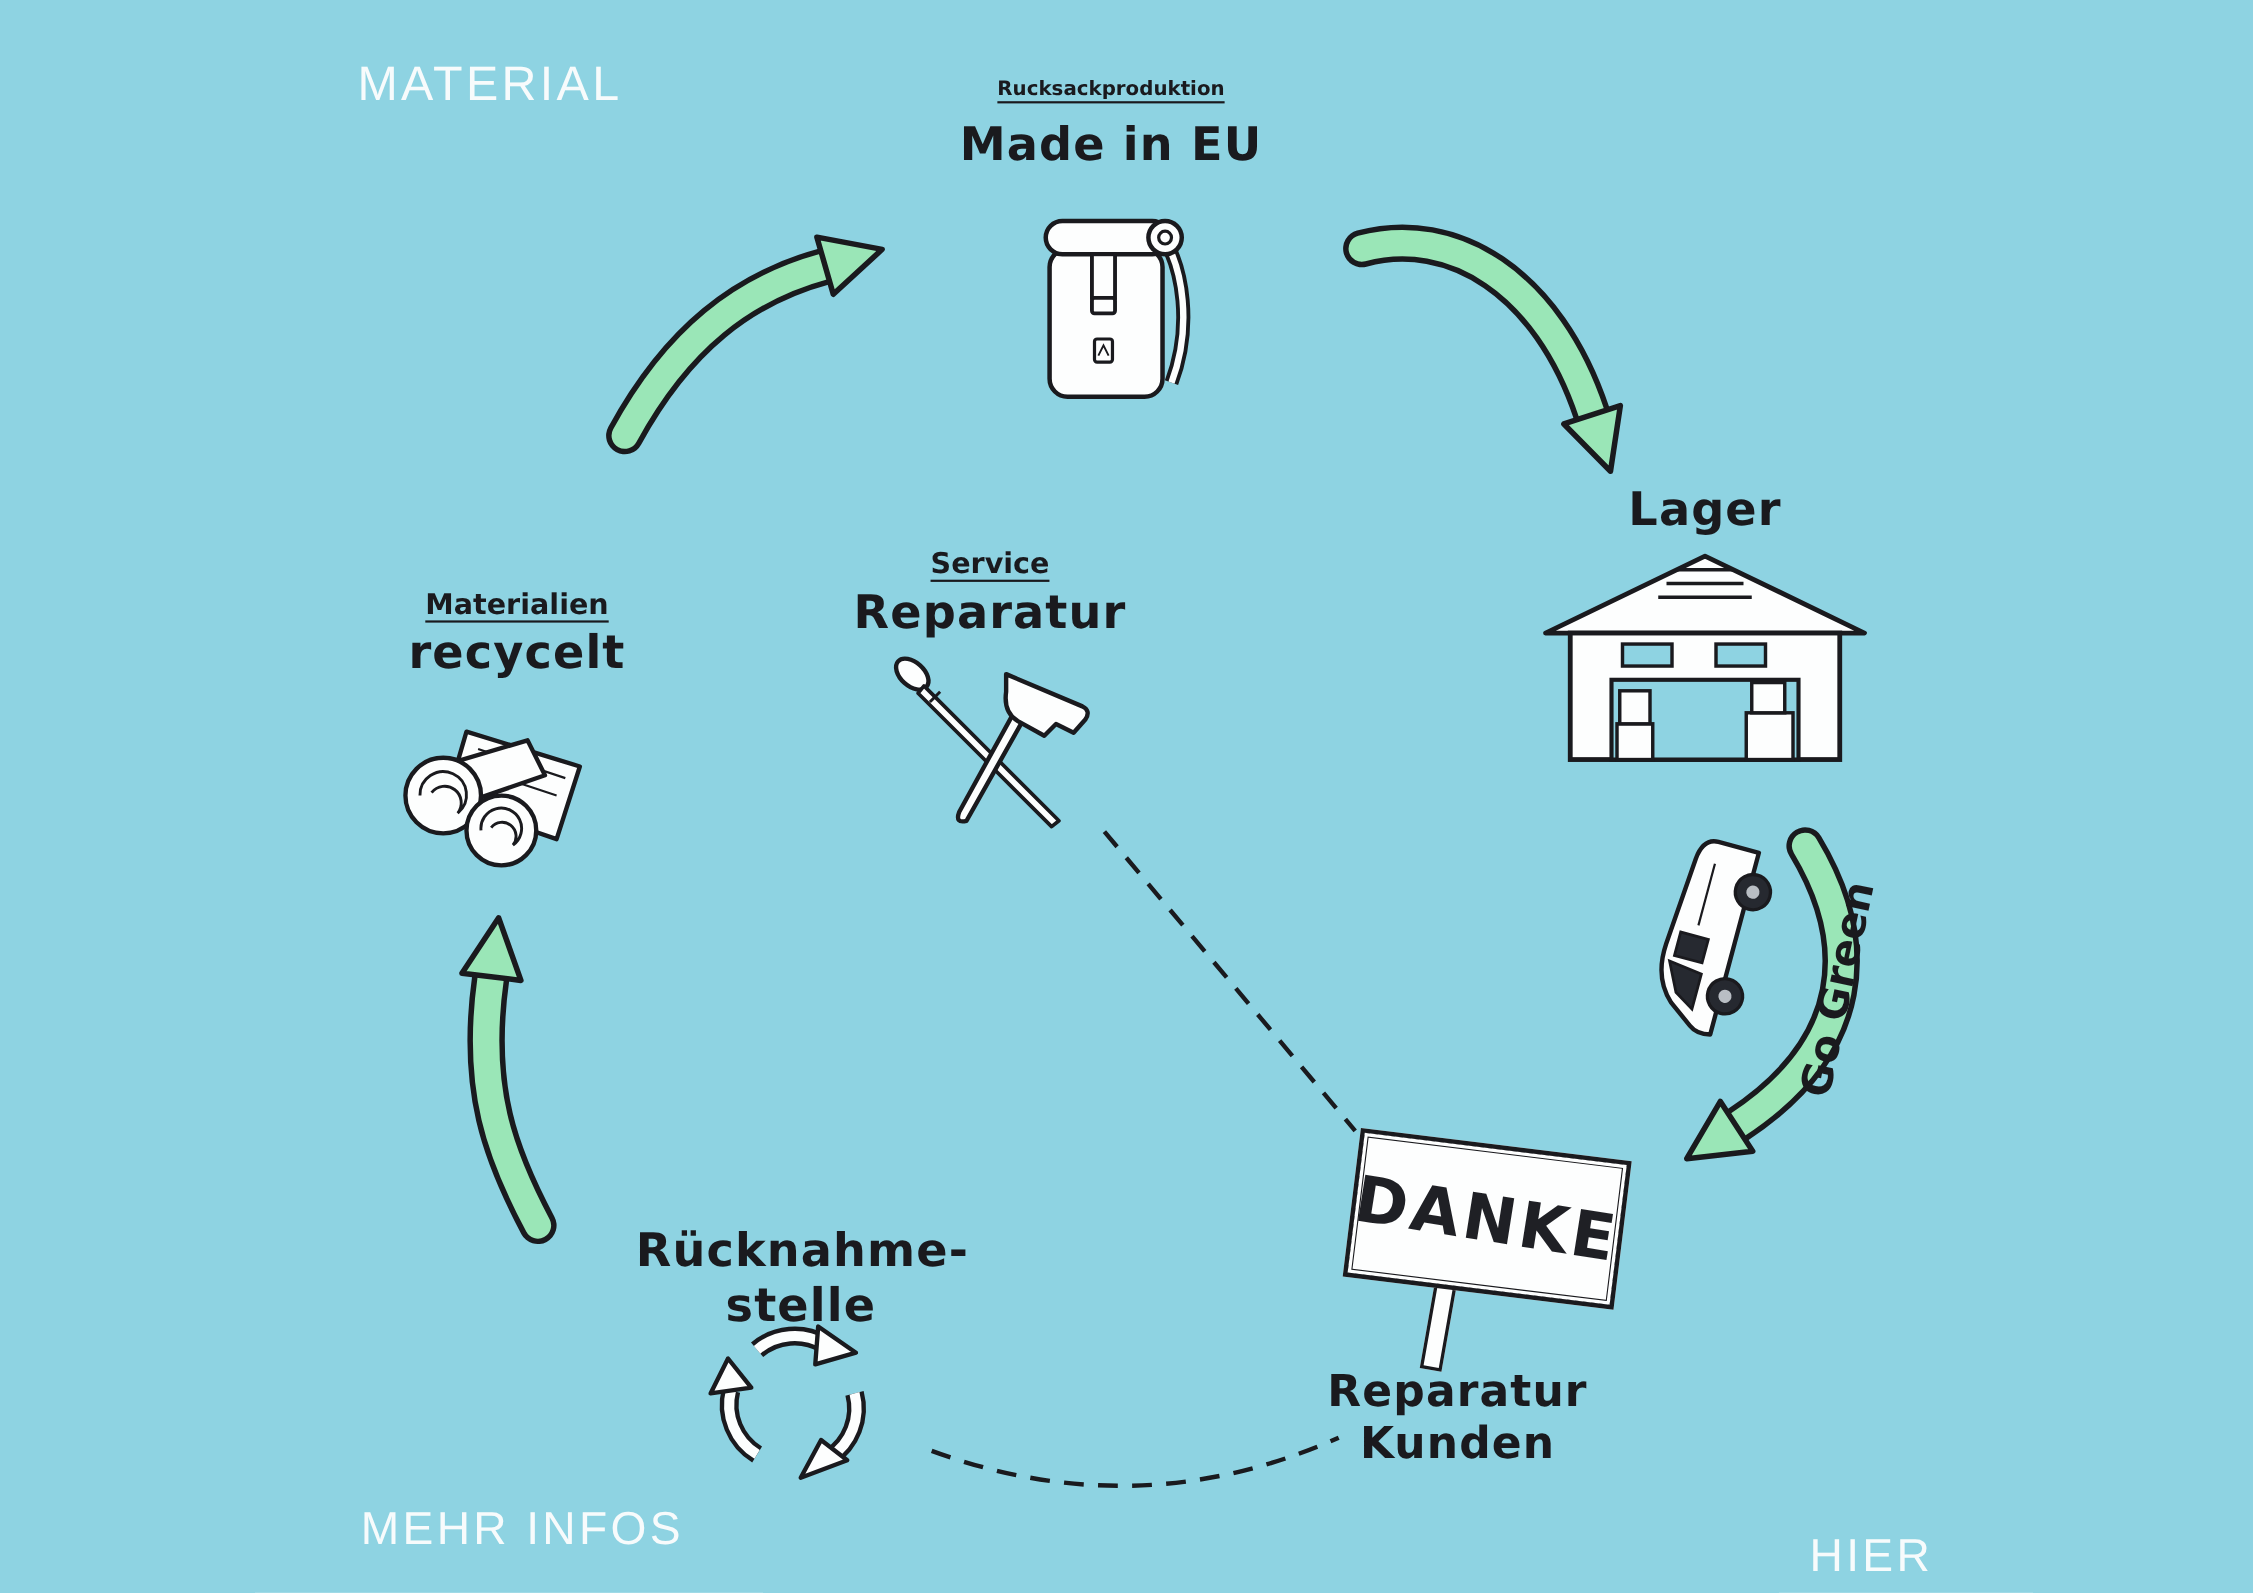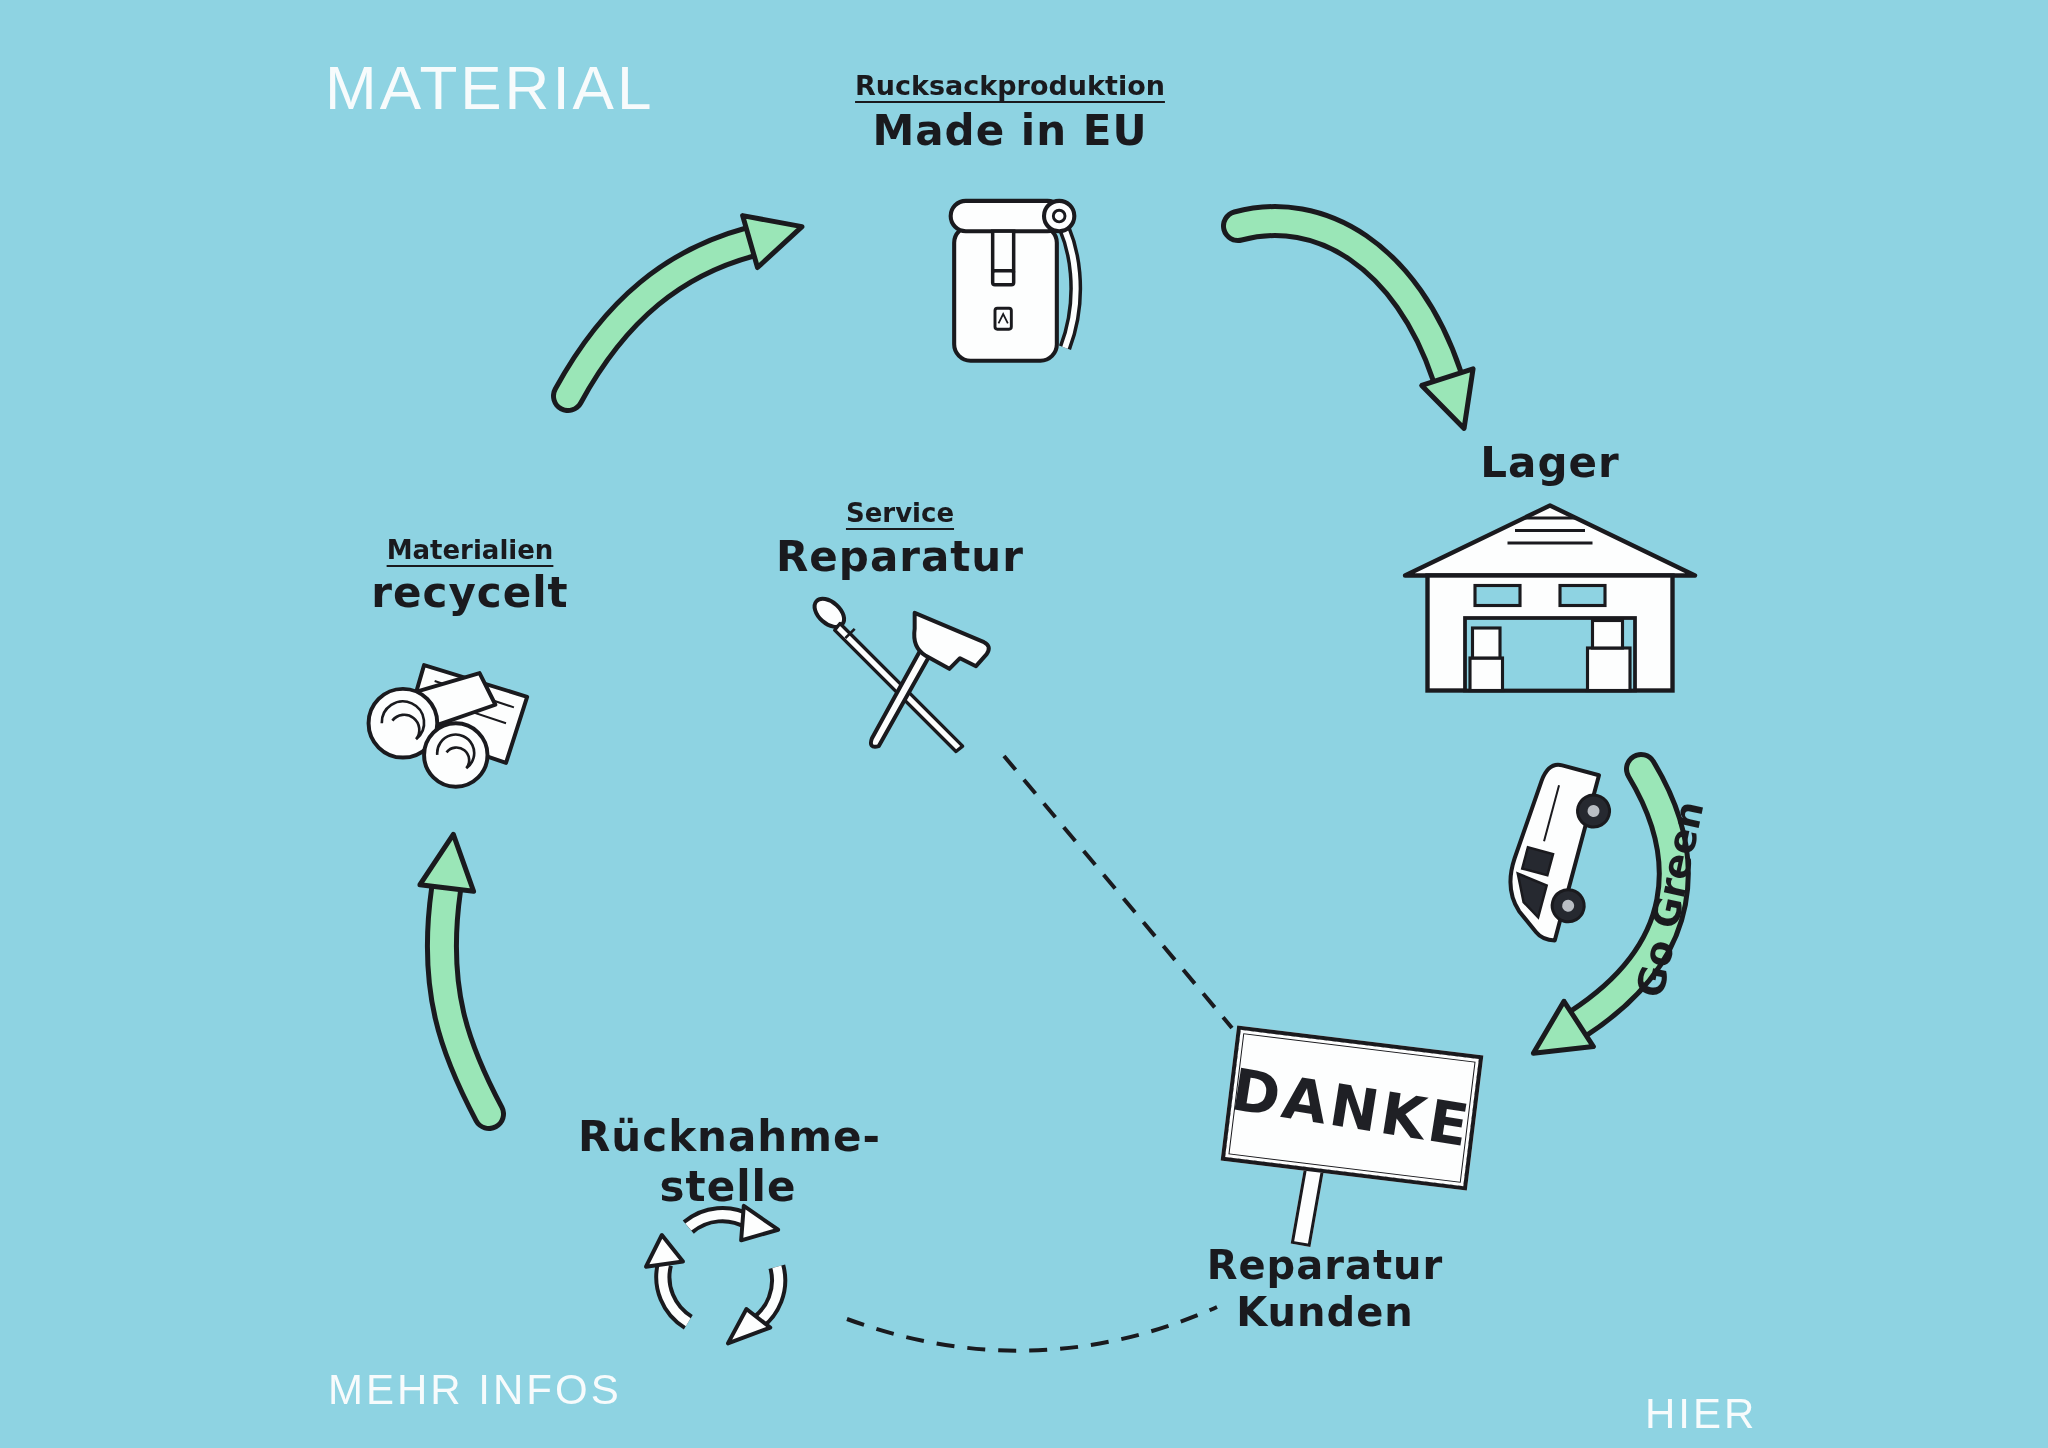--- a/index.html
+++ b/index.html
@@ -10,27 +10,27 @@
   }
   .abs{position:absolute;}
   svg{overflow:visible;display:block;}
 
   
   .corner{
     position:absolute;color:#f7fbfc;
     font-family:"Liberation Sans",sans-serif;
     letter-spacing:3px;font-weight:400;white-space:nowrap;
   }
-  .corner.top{font-size:62px;}
+  .corner.top{font-size:44px;}
   .corner.bottom{font-size:42px;}
 
   
   .hand{color:#1a1a1e;text-align:center;white-space:nowrap;}
   .hand-sub{
-    font-size:27px;font-weight:600;
+    font-size:18px;font-weight:600;
     text-decoration:underline;text-decoration-thickness:2px;text-underline-offset:6px;
   }
   .hand-title{font-size:42px;font-weight:700;letter-spacing:1px;}
   .hand-title.two-line{line-height:1.18;}
 
   .layer-lines{position:absolute;left:0;top:0;z-index:1;}
   .layer-node{z-index:2;}
 
   
   .sign-board{

